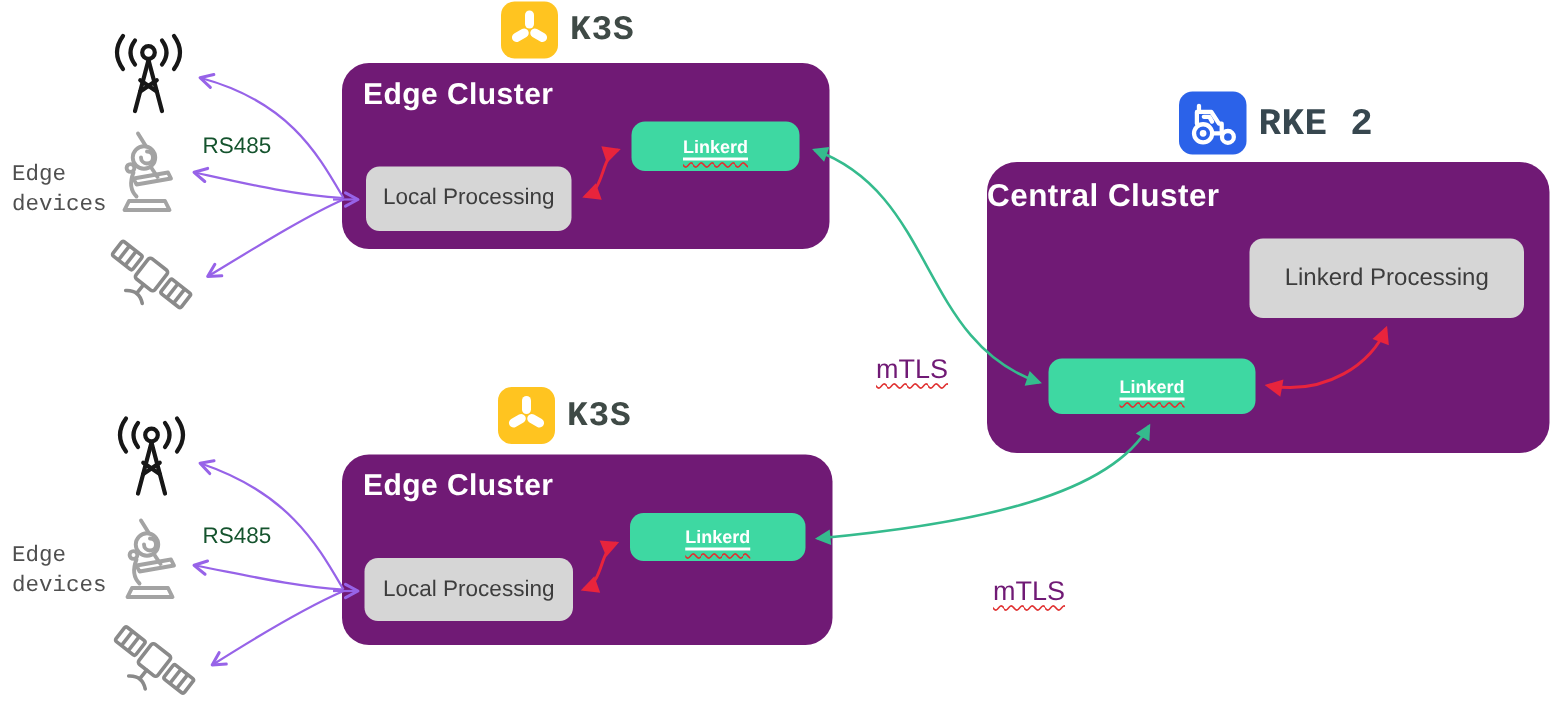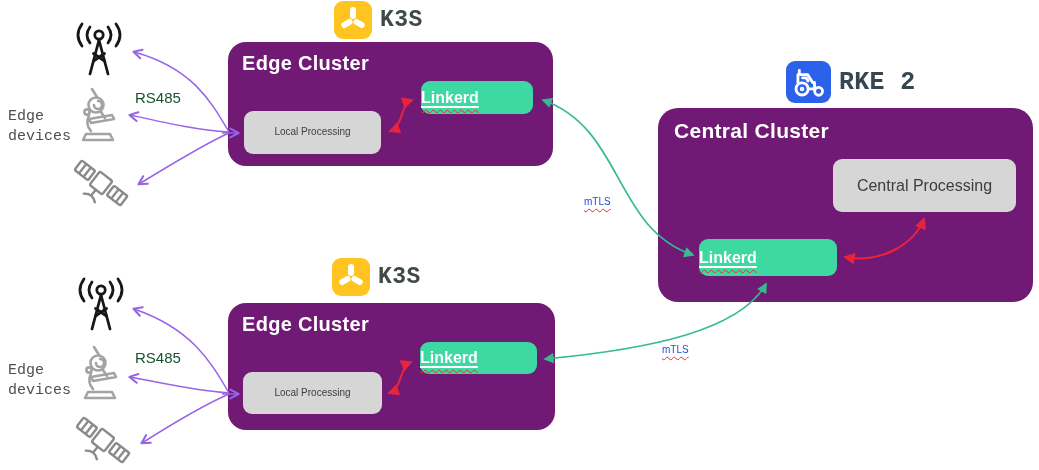--- a/index.html
+++ b/index.html
@@ -3,37 +3,37 @@
 <meta charset="utf-8">
 <style>
   html,body{margin:0;padding:0;background:#ffffff;}
   body{font-family:"Liberation Sans","DejaVu Sans",sans-serif;}
   #canvas{position:relative;width:1039px;height:470px;background:#ffffff;overflow:hidden;}
 
   .cluster{position:absolute;background:#701a75;border-radius:18px;}
   .cluster-title{position:absolute;color:#ffffff;font-weight:700;font-size:20px;letter-spacing:.3px;}
 
   .graybox{position:absolute;background:#d6d6d6;border-radius:9px;display:flex;align-items:center;justify-content:center;
-           text-align:center;color:#3d3d3d;font-size:10px;line-height:1.22;padding:2px 8px;box-sizing:border-box;}
-  .linkerd{position:absolute;background:#3ed8a2;border-radius:9px;display:flex;align-items:center;
-           color:#ffffff;font-size:16px;font-weight:700;}
+           text-align:center;color:#3d3d3d;font-size:15px;line-height:1.22;padding:2px 8px;box-sizing:border-box;}
+  .linkerd{position:absolute;background:#3ed8a2;border-radius:9px;display:flex;align-items:center;justify-content:center;
+           color:#ffffff;font-size:12px;font-weight:700;}
   .linkerd-outer{text-decoration:underline wavy #e03131 1px;text-underline-offset:6px;}
   .linkerd-inner{text-decoration:underline solid currentColor 1.5px;text-underline-offset:3px;}
 
   .brand{position:absolute;display:flex;align-items:center;gap:8px;font-family:Liberation Mono, monospace;}
   .brand-badge{border-radius:9px;display:flex;align-items:center;justify-content:center;}
   .k3s-badge{width:38px;height:38px;background:#ffc420;}
   .rke2-badge{width:45px;height:42px;background:#2b62e9;}
   .k3s-text{font-weight:800;font-size:23px;color:#3f4a46;letter-spacing:.5px;}
   .rke2-text{font-weight:800;font-size:25px;color:#37474f;letter-spacing:.3px;}
 
   .side-label{position:absolute;color:#4f4f4f;font-size:15px;line-height:1.35;font-family:Liberation Mono, monospace;}
   .rs485{position:absolute;color:#14532d;font-size:15px;}
-  .mtls{position:absolute;color:#1d4ed8;font-size:10px;
-        text-decoration:underline wavy #e03131 1px;text-underline-offset:3px;}
+  .mtls{position:absolute;color:#701a75;font-size:18px;
+        text-decoration:underline wavy #e03131 1px;text-underline-offset:3px;margin-top:40px;}
 
   .dev-icon{position:absolute;}
   .overlay{position:absolute;left:0;top:0;pointer-events:none;}
 </style>
 </head>
 <body>
 
 <div id="canvas">
 
   <svg class="dev-icon" style="left:71px;top:22px;" width="56" height="58" viewBox="0 0 56 58">
@@ -177,22 +177,22 @@
 
   <div class="cluster" style="left:228px;top:303px;width:327px;height:127px;">
     <div class="cluster-title" style="left:14px;top:10px;">Edge Cluster</div>
     <div class="graybox" style="left:15px;top:69px;width:139px;height:42px;">Local Processing</div>
     <div class="linkerd" style="left:192px;top:39px;width:117px;height:32px;">
       <span class="linkerd-outer"><span class="linkerd-inner">Linkerd</span></span>
     </div>
   </div>
 
   <div class="cluster" style="left:658px;top:108px;width:375px;height:194px;border-radius:20px;">
-    <div class="cluster-title" style="left:16px;top:11px;font-size:21px;">Central Cluster</div>
-    <div class="graybox" style="left:175px;top:51px;width:183px;height:53px;font-size:16px;">Central Processing</div>
+    <div class="cluster-title" style="left:0;top:11px;font-size:21px;">Central Cluster</div>
+    <div class="graybox" style="left:175px;top:51px;width:183px;height:53px;font-size:16px;">Linkerd Processing</div>
     <div class="linkerd" style="left:41px;top:131px;width:138px;height:37px;">
       <span class="linkerd-outer"><span class="linkerd-inner">Linkerd</span></span>
     </div>
   </div>
 
   <div class="mtls" style="left:584px;top:196px;">mTLS</div>
   <div class="mtls" style="left:662px;top:344px;">mTLS</div>
 
   <svg class="overlay" width="1039" height="470" viewBox="0 0 1039 470">
     <defs>

